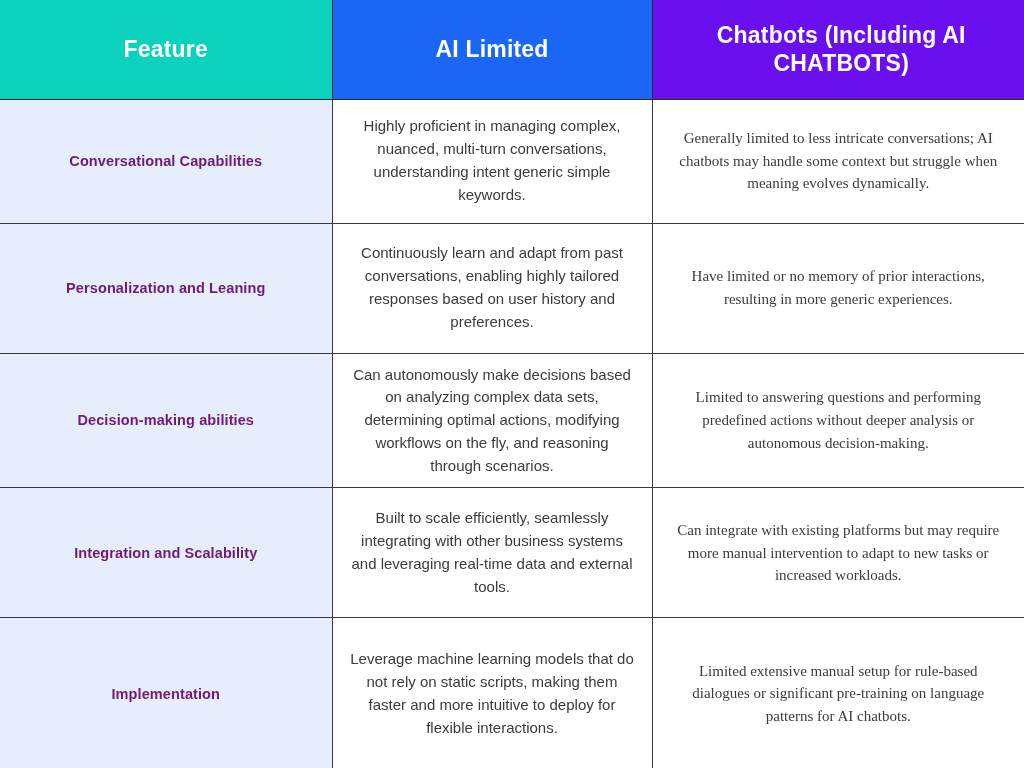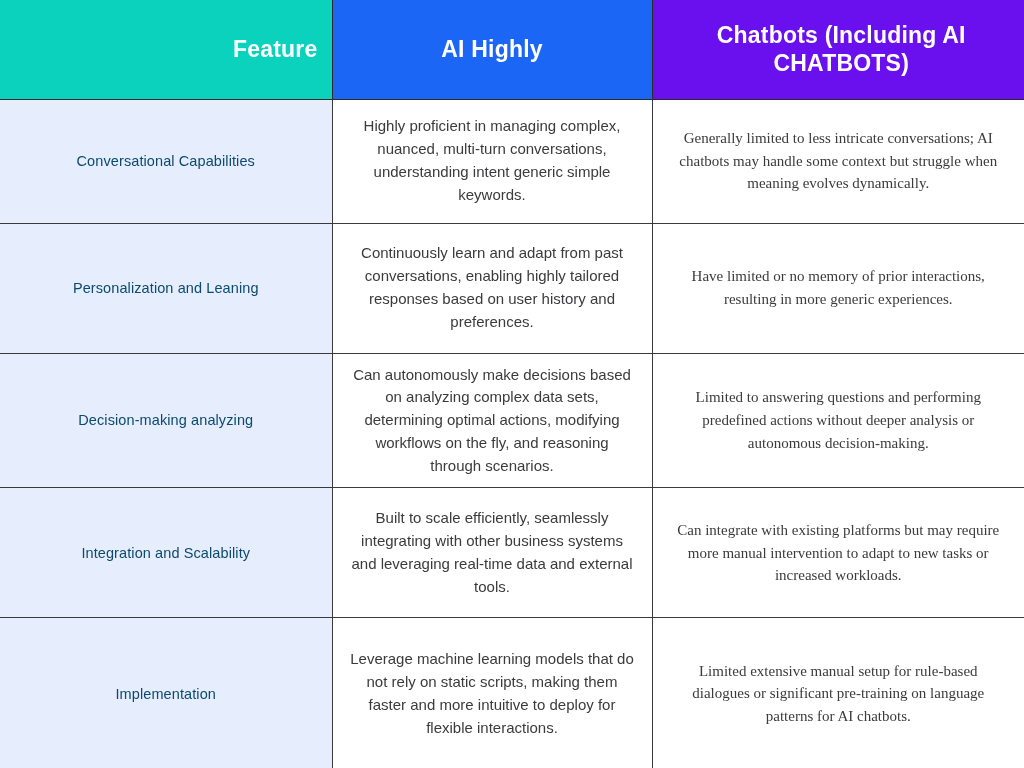--- a/index.html
+++ b/index.html
@@ -29,37 +29,37 @@
     padding: 6px 14px;
     vertical-align: middle;
     text-align: center;
     color: #ffffff;
     font-size: 23px;
     font-weight: 700;
     line-height: 1.22;
     letter-spacing: 0.2px;
     border: 1px solid #2b2b2b;
   }
-  th.head-feature  { background: #0ad2bd; border-left: none; border-top: none; text-align: right; }
+  th.head-feature  { background: #0ad2bd; border-left: none; border-top: none; }
   th.head-agents   { background: #1c66f5; border-top: none; }
   th.head-chatbots { background: #6a10ef; border-right: none; border-top: none; padding-left: 20px; }
 
   
   tbody td {
     border: 1px solid #3a3a3a;
     vertical-align: middle;
     padding: 10px 16px;
   }
 
   td.cell-feature {
     background: #e6edfd;
     text-align: center;
     font-size: 14.5px;
-    font-weight: 400;
-    color: #0c4a6e;
+    font-weight: 700;
+    color: #701a75;
     letter-spacing: 0.1px;
     border-left: none;
   }
 
   td.cell-desc {
     background: #ffffff;
     text-align: center;
     font-size: 15px;
     font-weight: 400;
     color: #3b3b3d;
@@ -83,38 +83,38 @@
 <table class="comparison-table">
   <colgroup>
     <col class="col-feature">
     <col class="col-agents">
     <col class="col-chatbots">
   </colgroup>
 
   <thead>
     <tr>
       <th class="head-feature">Feature</th>
-      <th class="head-agents">AI Highly</th>
+      <th class="head-agents">AI Limited</th>
       <th class="head-chatbots">Chatbots (Including AI CHATBOTS)</th>
     </tr>
   </thead>
 
   <tbody>
     <tr class="r0">
       <td class="cell-feature">Conversational Capabilities</td>
       <td class="cell-desc">Highly proficient in managing complex, nuanced, multi-turn conversations, understanding intent generic simple keywords.</td>
       <td class="cell-desc last">Generally limited to less intricate conversations; AI chatbots may handle some context but struggle when meaning evolves dynamically.</td>
     </tr>
     <tr class="r1">
       <td class="cell-feature">Personalization and Leaning</td>
       <td class="cell-desc">Continuously learn and adapt from past conversations, enabling highly tailored responses based on user history and preferences.</td>
       <td class="cell-desc last">Have limited or no memory of prior interactions, resulting in more generic experiences.</td>
     </tr>
     <tr class="r2">
-      <td class="cell-feature">Decision-making analyzing</td>
+      <td class="cell-feature">Decision-making abilities</td>
       <td class="cell-desc">Can autonomously make decisions based on analyzing complex data sets, determining optimal actions, modifying workflows on the fly, and reasoning through scenarios.</td>
       <td class="cell-desc last">Limited to answering questions and performing predefined actions without deeper analysis or autonomous decision-making.</td>
     </tr>
     <tr class="r3">
       <td class="cell-feature">Integration and Scalability</td>
       <td class="cell-desc">Built to scale efficiently, seamlessly integrating with other business systems and leveraging real-time data and external tools.</td>
       <td class="cell-desc last">Can integrate with existing platforms but may require more manual intervention to adapt to new tasks or increased workloads.</td>
     </tr>
     <tr class="r4">
       <td class="cell-feature">Implementation</td>

